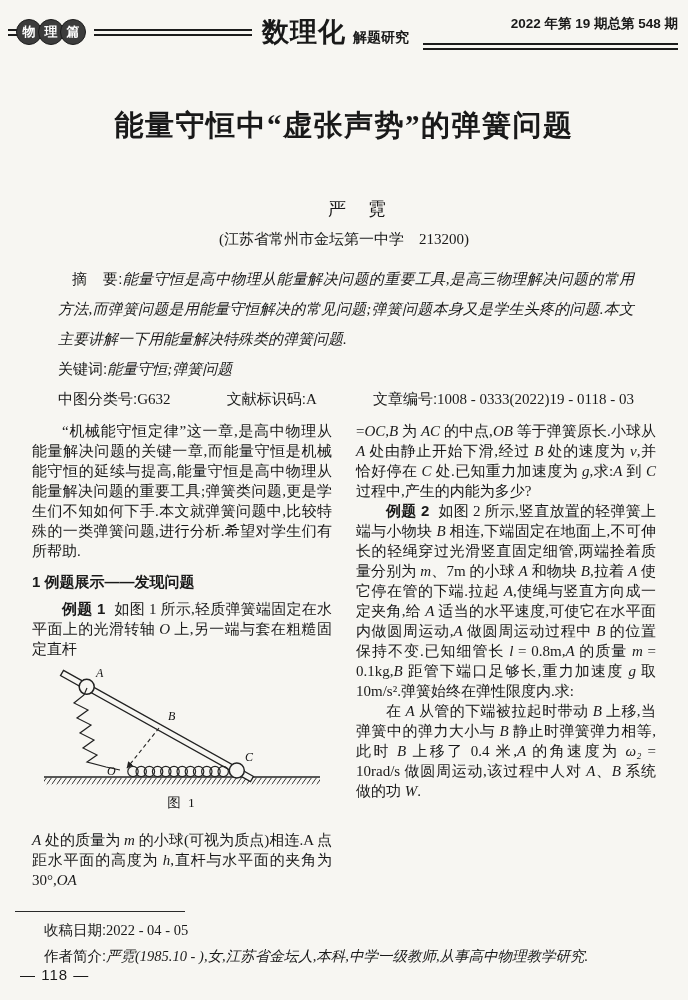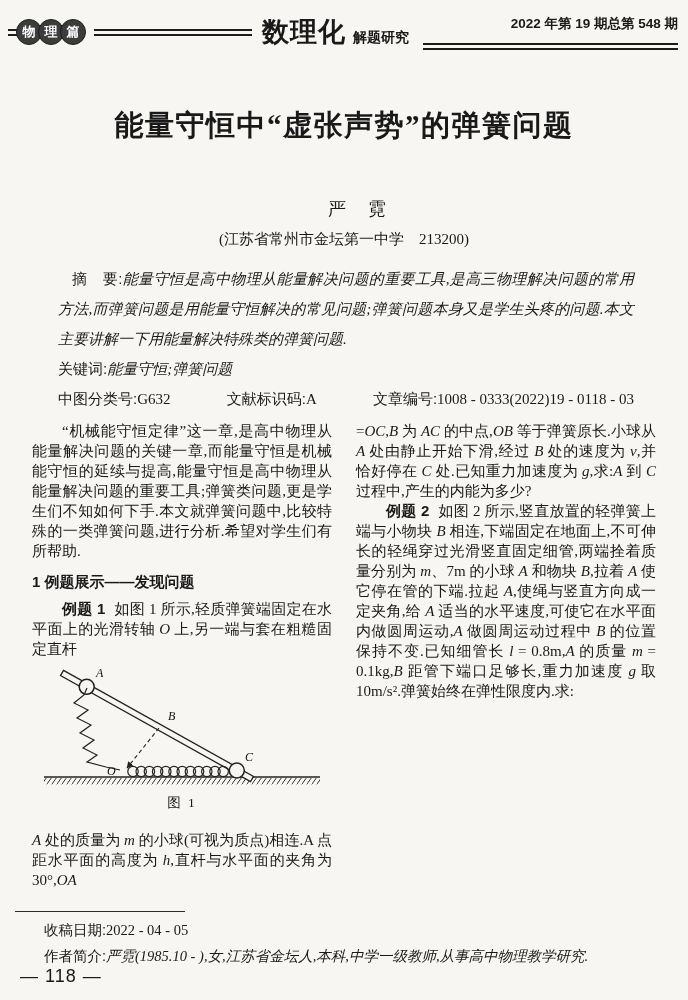--- a/index.html
+++ b/index.html
@@ -48,21 +48,21 @@
   
   .figure { margin:6px 0 2px 0; }
   .figure svg { display:block; width:298px; height:126px; }
   .fig-caption { text-align:center; font-size:13.5px; letter-spacing:2px; margin:2px 0 17px 0; }
 
   
   .foot-divider { position:absolute; top:911px; left:15px; width:170px; border-top:1.5px solid #2a2a2a; }
   .footnotes { position:absolute; top:917px; left:44px; width:610px; font-size:14.5px; line-height:26px; }
   .footnotes b { font-family:"Liberation Sans","DejaVu Sans",sans-serif; font-weight:normal; }
   .page-number { position:absolute; top:966px; left:20px; font-family:"Liberation Sans","DejaVu Sans",sans-serif;
-    font-size:18px; letter-spacing:1px; }
+    font-size:15px; letter-spacing:1px; }
 </style>
 </head>
 <body>
 
 <div class="page">
 
   <div class="header">
     <div class="badge">
       <div class="dline mini"></div>
       <div class="badge-circle">
@@ -153,20 +153,21 @@
         </svg>
         <div class="fig-caption">图 1</div>
       </div>
 
       <p><i>A</i> 处的质量为 <i>m</i> 的小球(可视为质点)相连.A 点距水平面的高度为 <i>h</i>,直杆与水平面的夹角为 30°,<i>OA</i></p>
     </div>
 
     <div class="col">
       <p>=<i>OC</i>,<i>B</i> 为 <i>AC</i> 的中点,<i>OB</i> 等于弹簧原长.小球从 <i>A</i> 处由静止开始下滑,经过 <i>B</i> 处的速度为 <i>v</i>,并恰好停在 <i>C</i> 处.已知重力加速度为 <i>g</i>,求:<i>A</i> 到 <i>C</i> 过程中,产生的内能为多少?</p>
       <p class="indent"><span class="ex-label">例题 2</span><span>如图 2 所示,竖直放置的轻弹簧上端与小物块 <i>B</i> 相连,下端固定在地面上,不可伸长的轻绳穿过光滑竖直固定细管,两端拴着质量分别为 <i>m</i>、7m 的小球 <i>A</i> 和物块 <i>B</i>,拉着 <i>A</i> 使它停在管的下端.拉起 <i>A</i>,使绳与竖直方向成一定夹角,给 <i>A</i> 适当的水平速度,可使它在水平面内做圆周运动,<i>A</i> 做圆周运动过程中 <i>B</i> 的位置保持不变.已知细管长 <i>l</i> = 0.8m,<i>A</i> 的质量 <i>m</i> = 0.1kg,<i>B</i> 距管下端口足够长,重力加速度 <i>g</i> 取 10m/s².弹簧始终在弹性限度内.求:</span></p>
+      <p class="indent">在 <i>A</i> 从管的下端被拉起时带动 <i>B</i> 上移,当弹簧中的弹力大小与 <i>B</i> 静止时弹簧弹力相等,此时 <i>B</i> 上移了 0.4 米,<i>A</i> 的角速度为 <i>ω₂</i> = 10rad/s 做圆周运动,该过程中人对 <i>A</i>、<i>B</i> 系统做的功 <i>W</i>.</p>
     </div>
 
   </div>
 
   <div class="foot-divider"></div>
   <div class="footnotes">
     <div><b>收稿日期:</b><span>2022 - 04 - 05</span></div>
     <div><b>作者简介:</b><span class="kai">严霓(1985.10 - ),女,江苏省金坛人,本科,中学一级教师,从事高中物理教学研究.</span></div>
   </div>
   <div class="page-number">— 118 —</div>

